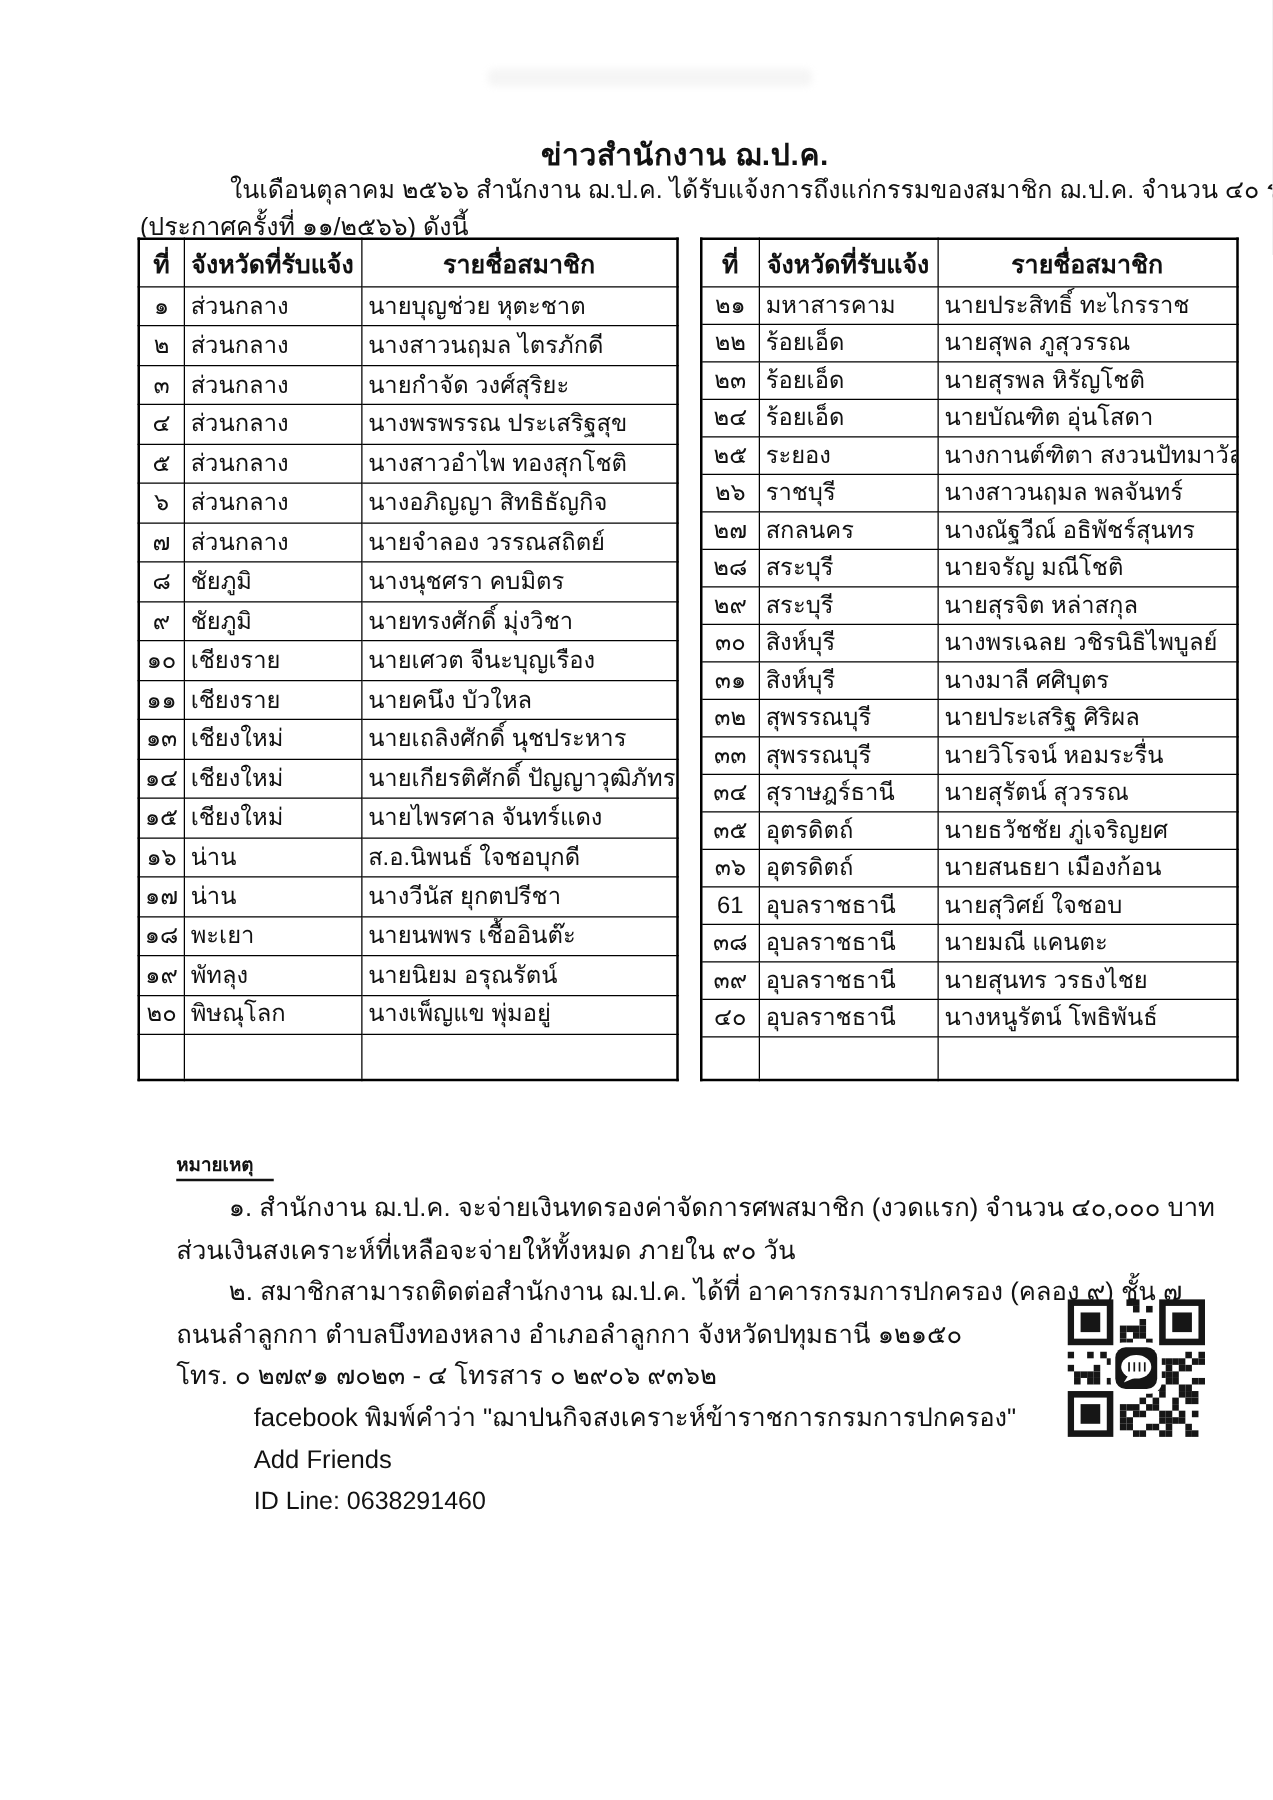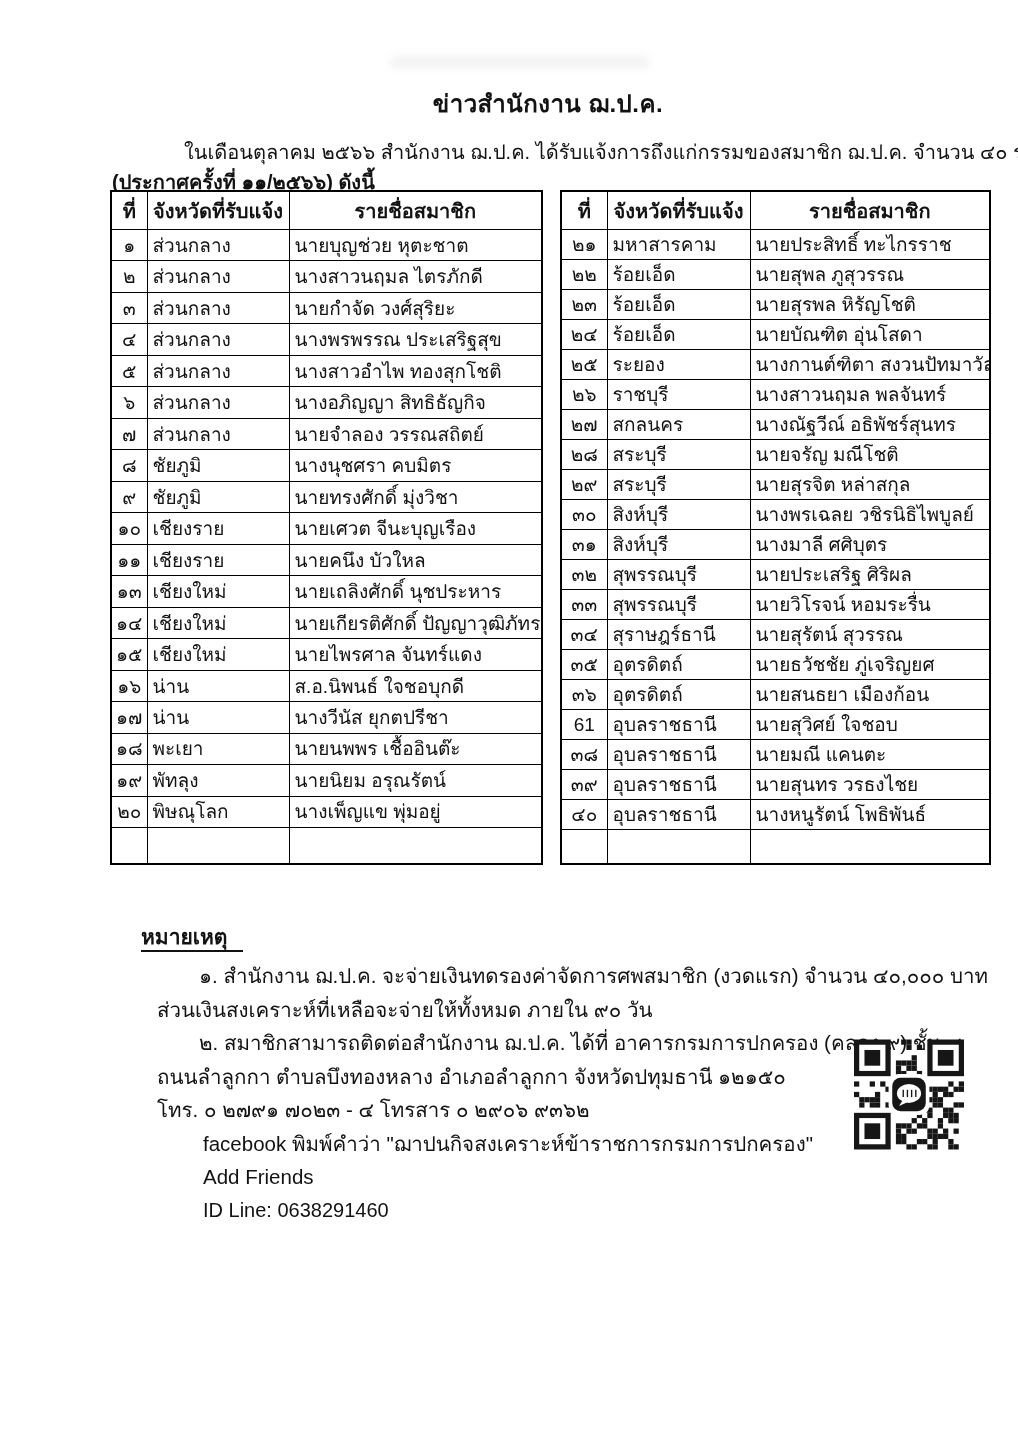--- a/index.html
+++ b/index.html
@@ -6,48 +6,48 @@
   .sheet {
     position:relative; width:1018px; height:1440px; margin:0 auto;
     background:#ffffff; color:#121212; overflow:hidden;
     font-family:"Liberation Sans","DejaVu Sans",sans-serif;
   }
   .smudge {
     position:absolute; top:55px; left:390px; width:260px; height:14px;
     background:#c9c9c9; opacity:.18; filter:blur(3px); border-radius:6px;
   }
   .title {
-    position:absolute; top:84px; left:110px; width:876px;
+    position:absolute; top:104px; left:110px; width:876px;
     text-align:center; font-size:24px; font-weight:bold; letter-spacing:.5px;
   }
   .intro {
     position:absolute; top:137px; left:112px; width:885px;
     font-size:20px; line-height:30px;
   }
   .intro-line1 { text-indent:72px; white-space:nowrap; }
-  .intro-line2 { white-space:nowrap;font-weight:bold; }
+  .intro-line2 { white-space:nowrap; }
 
   .tables { position:absolute; top:190px; left:110px; display:flex; gap:17px; }
   table.member { border-collapse:collapse; border:2.5px solid #000; table-layout:fixed; background:#fff; }
   table.member th {
     border:1.5px solid #000; font-size:20px; font-weight:bold;
     height:37px; padding:0; text-align:center; overflow:hidden; white-space:nowrap;
   }
   table.member td {
     border:1px solid #000; font-size:19px; font-weight:500;
     height:29px; line-height:29px; padding:0 2px 0 5px;
     overflow:hidden; white-space:nowrap;
   }
   table.member td.col-no { text-align:center; padding:0; }
   table.member tr.empty-row td { height:33px; }
 
   .notes { position:absolute; top:920px; left:141px; width:760px; font-size:20.5px; }
-  .notes-heading { font-size:21px; font-weight:bold; margin-bottom:6px; }
+  .notes-heading { font-size:15px; font-weight:bold; margin-bottom:6px; }
   .notes-heading span { border-bottom:2.5px solid #121212; padding-right:16px; padding-bottom:2px; }
-  .note { line-height:33.5px; white-space:nowrap;margin-left:16px; }
+  .note { line-height:33.5px; white-space:nowrap; }
   .note.indent { text-indent:42px; }
   .note.indent2 { margin-left:62px; }
   .note.idline { font-family:Liberation Sans, sans-serif; font-size:20px; }
 
   .qr { position:absolute; top:1038px; left:854px; width:110px; height:113px; }
   .qr svg { width:110px; height:113px; }
 </style>
 </head>
 <body>
 

